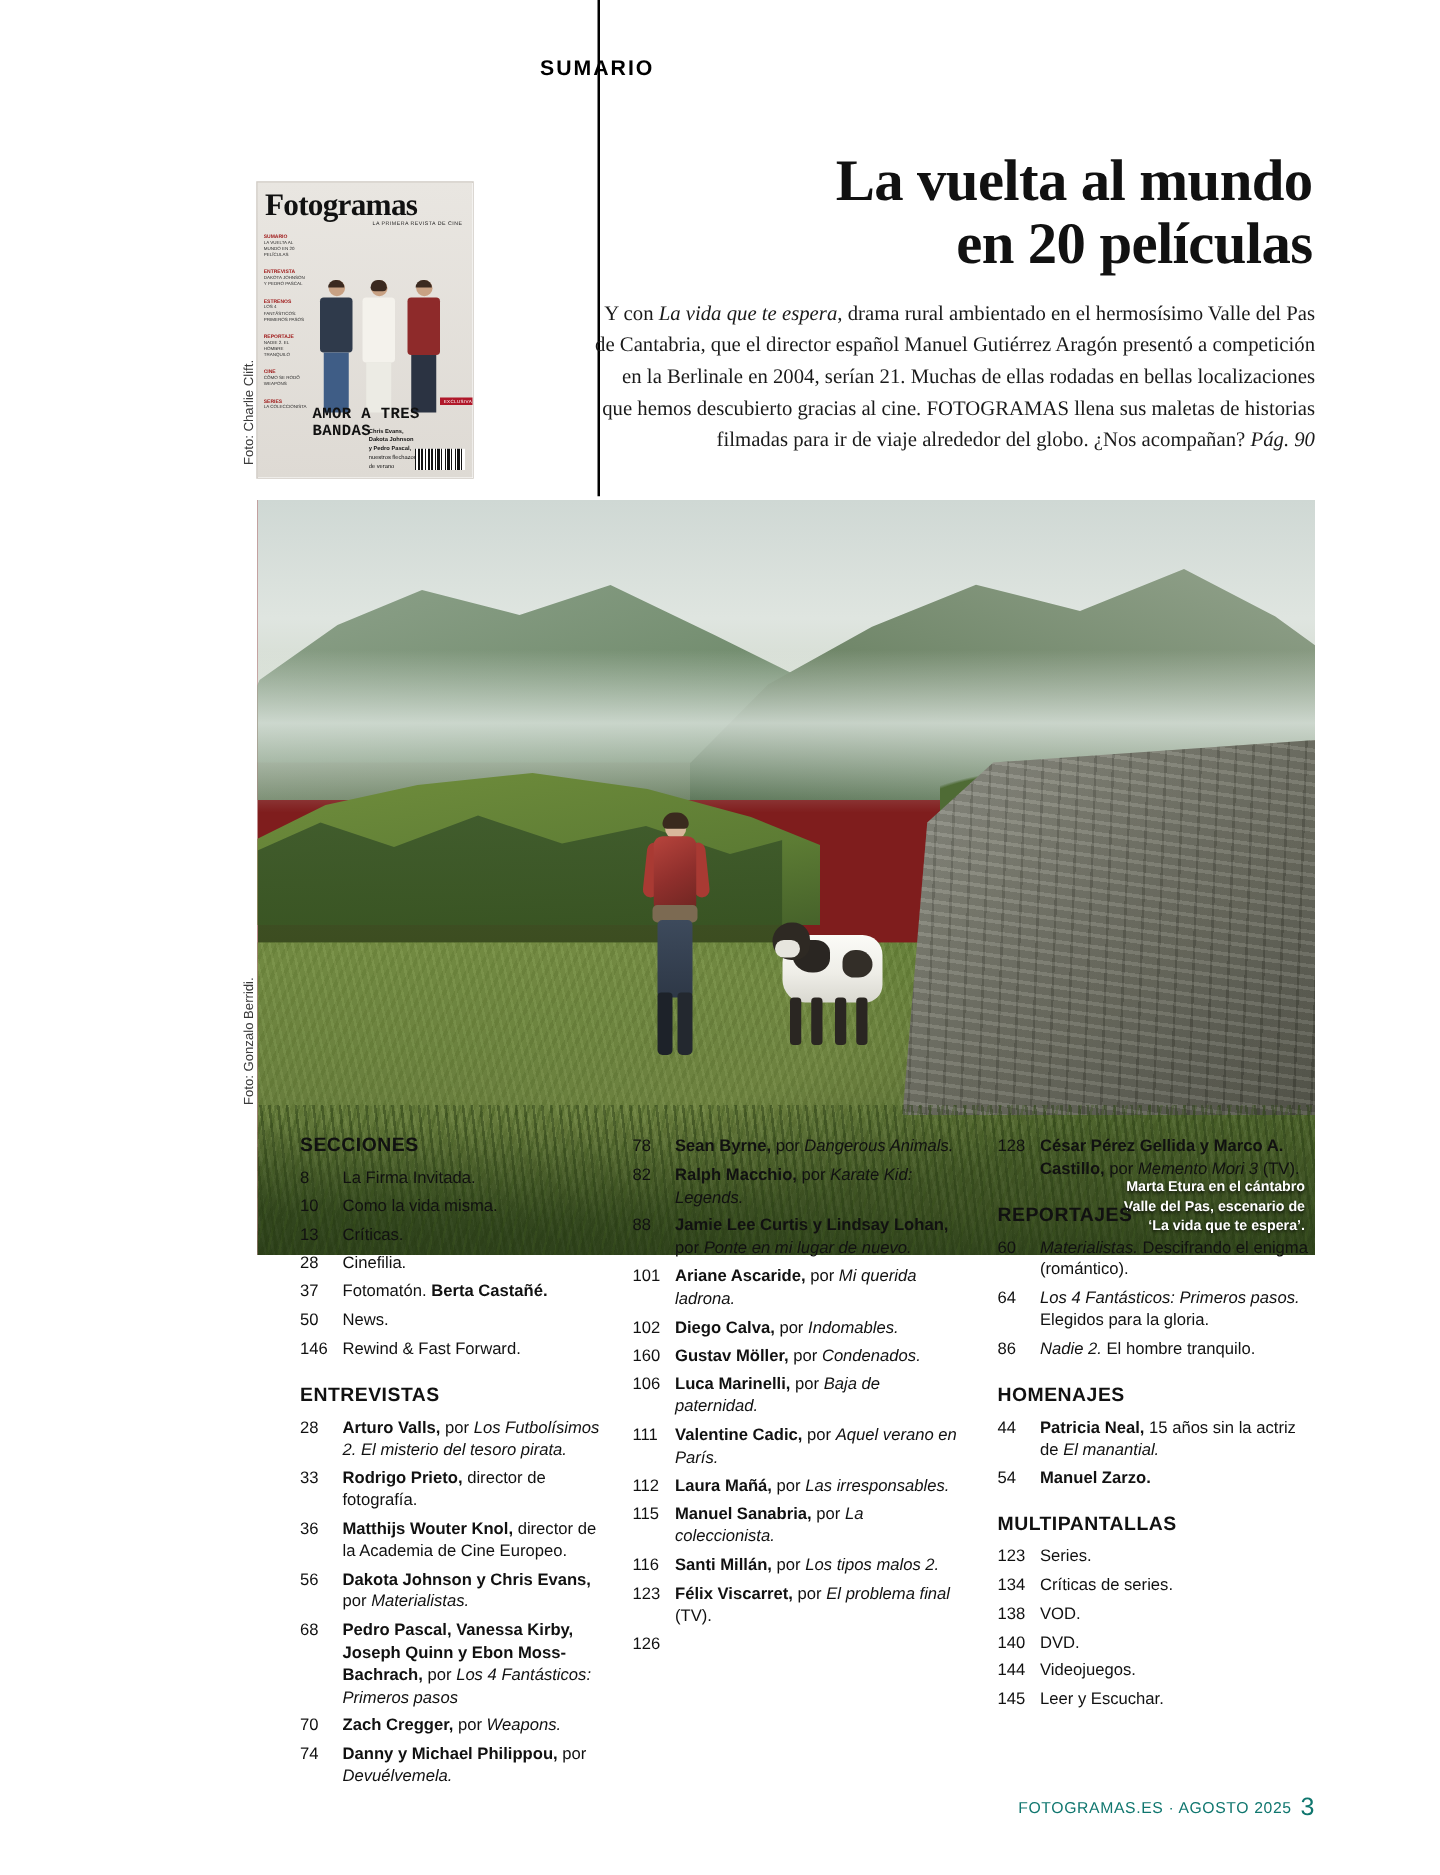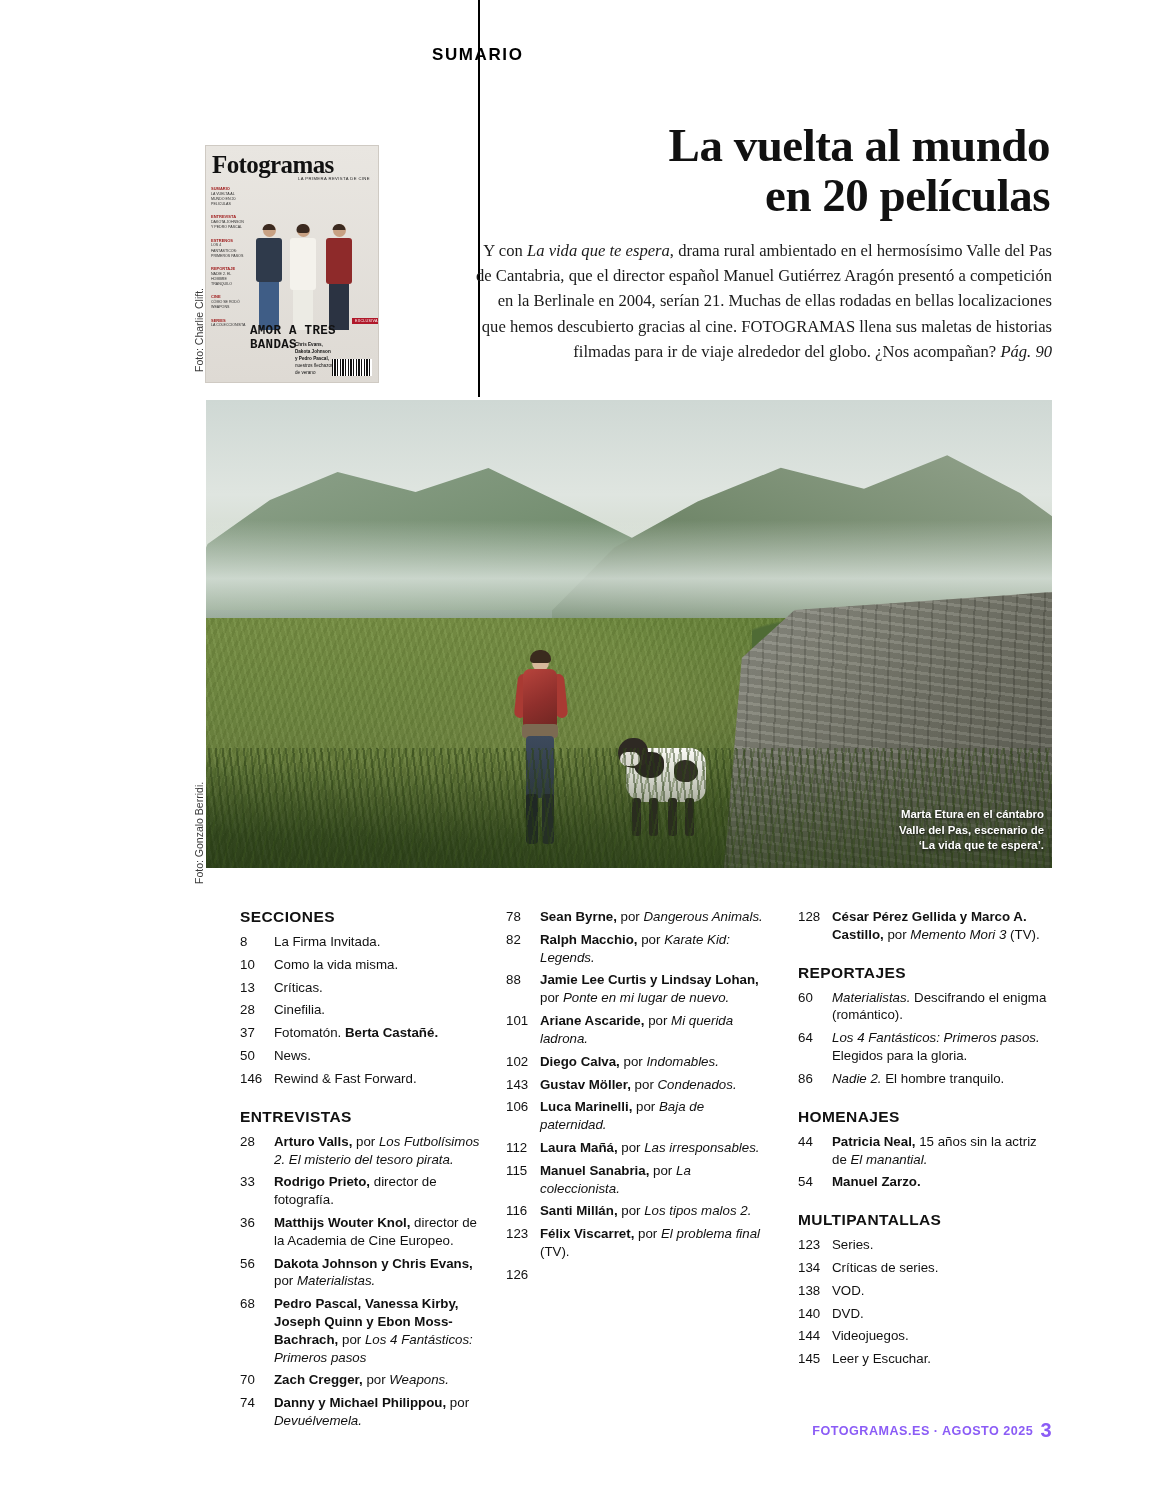--- a/index.html
+++ b/index.html
@@ -195,23 +195,23 @@
   }
   .standfirst i { font-style: italic; }
   .standfirst b { font-weight: normal; font-style: italic; }
 
   
   .hero {
     position: absolute;
     left: 206px;
     top: 400px;
     width: 846px;
-    height: 468px;
+    height: 604px;
     overflow: hidden;
-    background: #8b5cf6;
+    background: #7f1d1d;
   }
   .sky {
     position: absolute; left: 0; top: 0; width: 100%; height: 210px;
     background: linear-gradient(#cfd8d4 0%, #dfe5e0 45%, #c6d0bd 100%);
   }
   .mount-far {
     position: absolute; left: -40px; top: 40px; width: 520px; height: 200px;
     background: linear-gradient(160deg, #8fa28c 0%, #6f8a6b 60%, #5d7a59 100%);
     clip-path: polygon(0% 100%, 8% 52%, 20% 30%, 33% 16%, 48% 26%, 62% 14%, 78% 34%, 92% 52%, 100% 72%, 100% 100%);
     opacity: .95;
@@ -345,26 +345,26 @@
     box-sizing: border-box;
   }
   .entry .txt { flex: 1; }
   .entry .txt b { font-weight: bold; }
   .entry .txt i { font-style: italic; }
 
   
   .footer {
     position: absolute;
     right: 100px;
-    bottom: 58px;
-    font-family: "Liberation Sans", sans-serif;
-    font-weight: bold;
+    bottom: 42px;
+    font-family: "Liberation Sans", sans-serif;
+    font-weight: normal;
     font-size: 12.6px;
     letter-spacing: .5px;
-    color: #8b5cf6;
+    color: #0f766e;
   }
   .footer .pg {
     font-size: 20px;
     margin-left: 7px;
     vertical-align: -2px;
   }
 </style>
 </head>
 <body>
 
@@ -558,26 +558,30 @@
       </div>
       <div class="entry">
         <span class="num">101</span>
         <span class="txt"><b>Ariane Ascaride,</b><span> por </span><i>Mi querida ladrona.</i></span>
       </div>
       <div class="entry">
         <span class="num">102</span>
         <span class="txt"><b>Diego Calva,</b><span> por </span><i>Indomables.</i></span>
       </div>
       <div class="entry">
-        <span class="num">143</span>
+        <span class="num">160</span>
         <span class="txt"><b>Gustav Möller,</b><span> por </span><i>Condenados.</i></span>
       </div>
       <div class="entry">
         <span class="num">106</span>
         <span class="txt"><b>Luca Marinelli,</b><span> por </span><i>Baja de paternidad.</i></span>
+      </div>
+      <div class="entry">
+        <span class="num">111</span>
+        <span class="txt"><b>Valentine Cadic,</b><span> por </span><i>Aquel verano en París.</i></span>
       </div>
       <div class="entry">
         <span class="num">112</span>
         <span class="txt"><b>Laura Mañá,</b><span> por </span><i>Las irresponsables.</i></span>
       </div>
       <div class="entry">
         <span class="num">115</span>
         <span class="txt"><b>Manuel Sanabria,</b><span> por </span><i>La coleccionista.</i></span>
       </div>
       <div class="entry">

